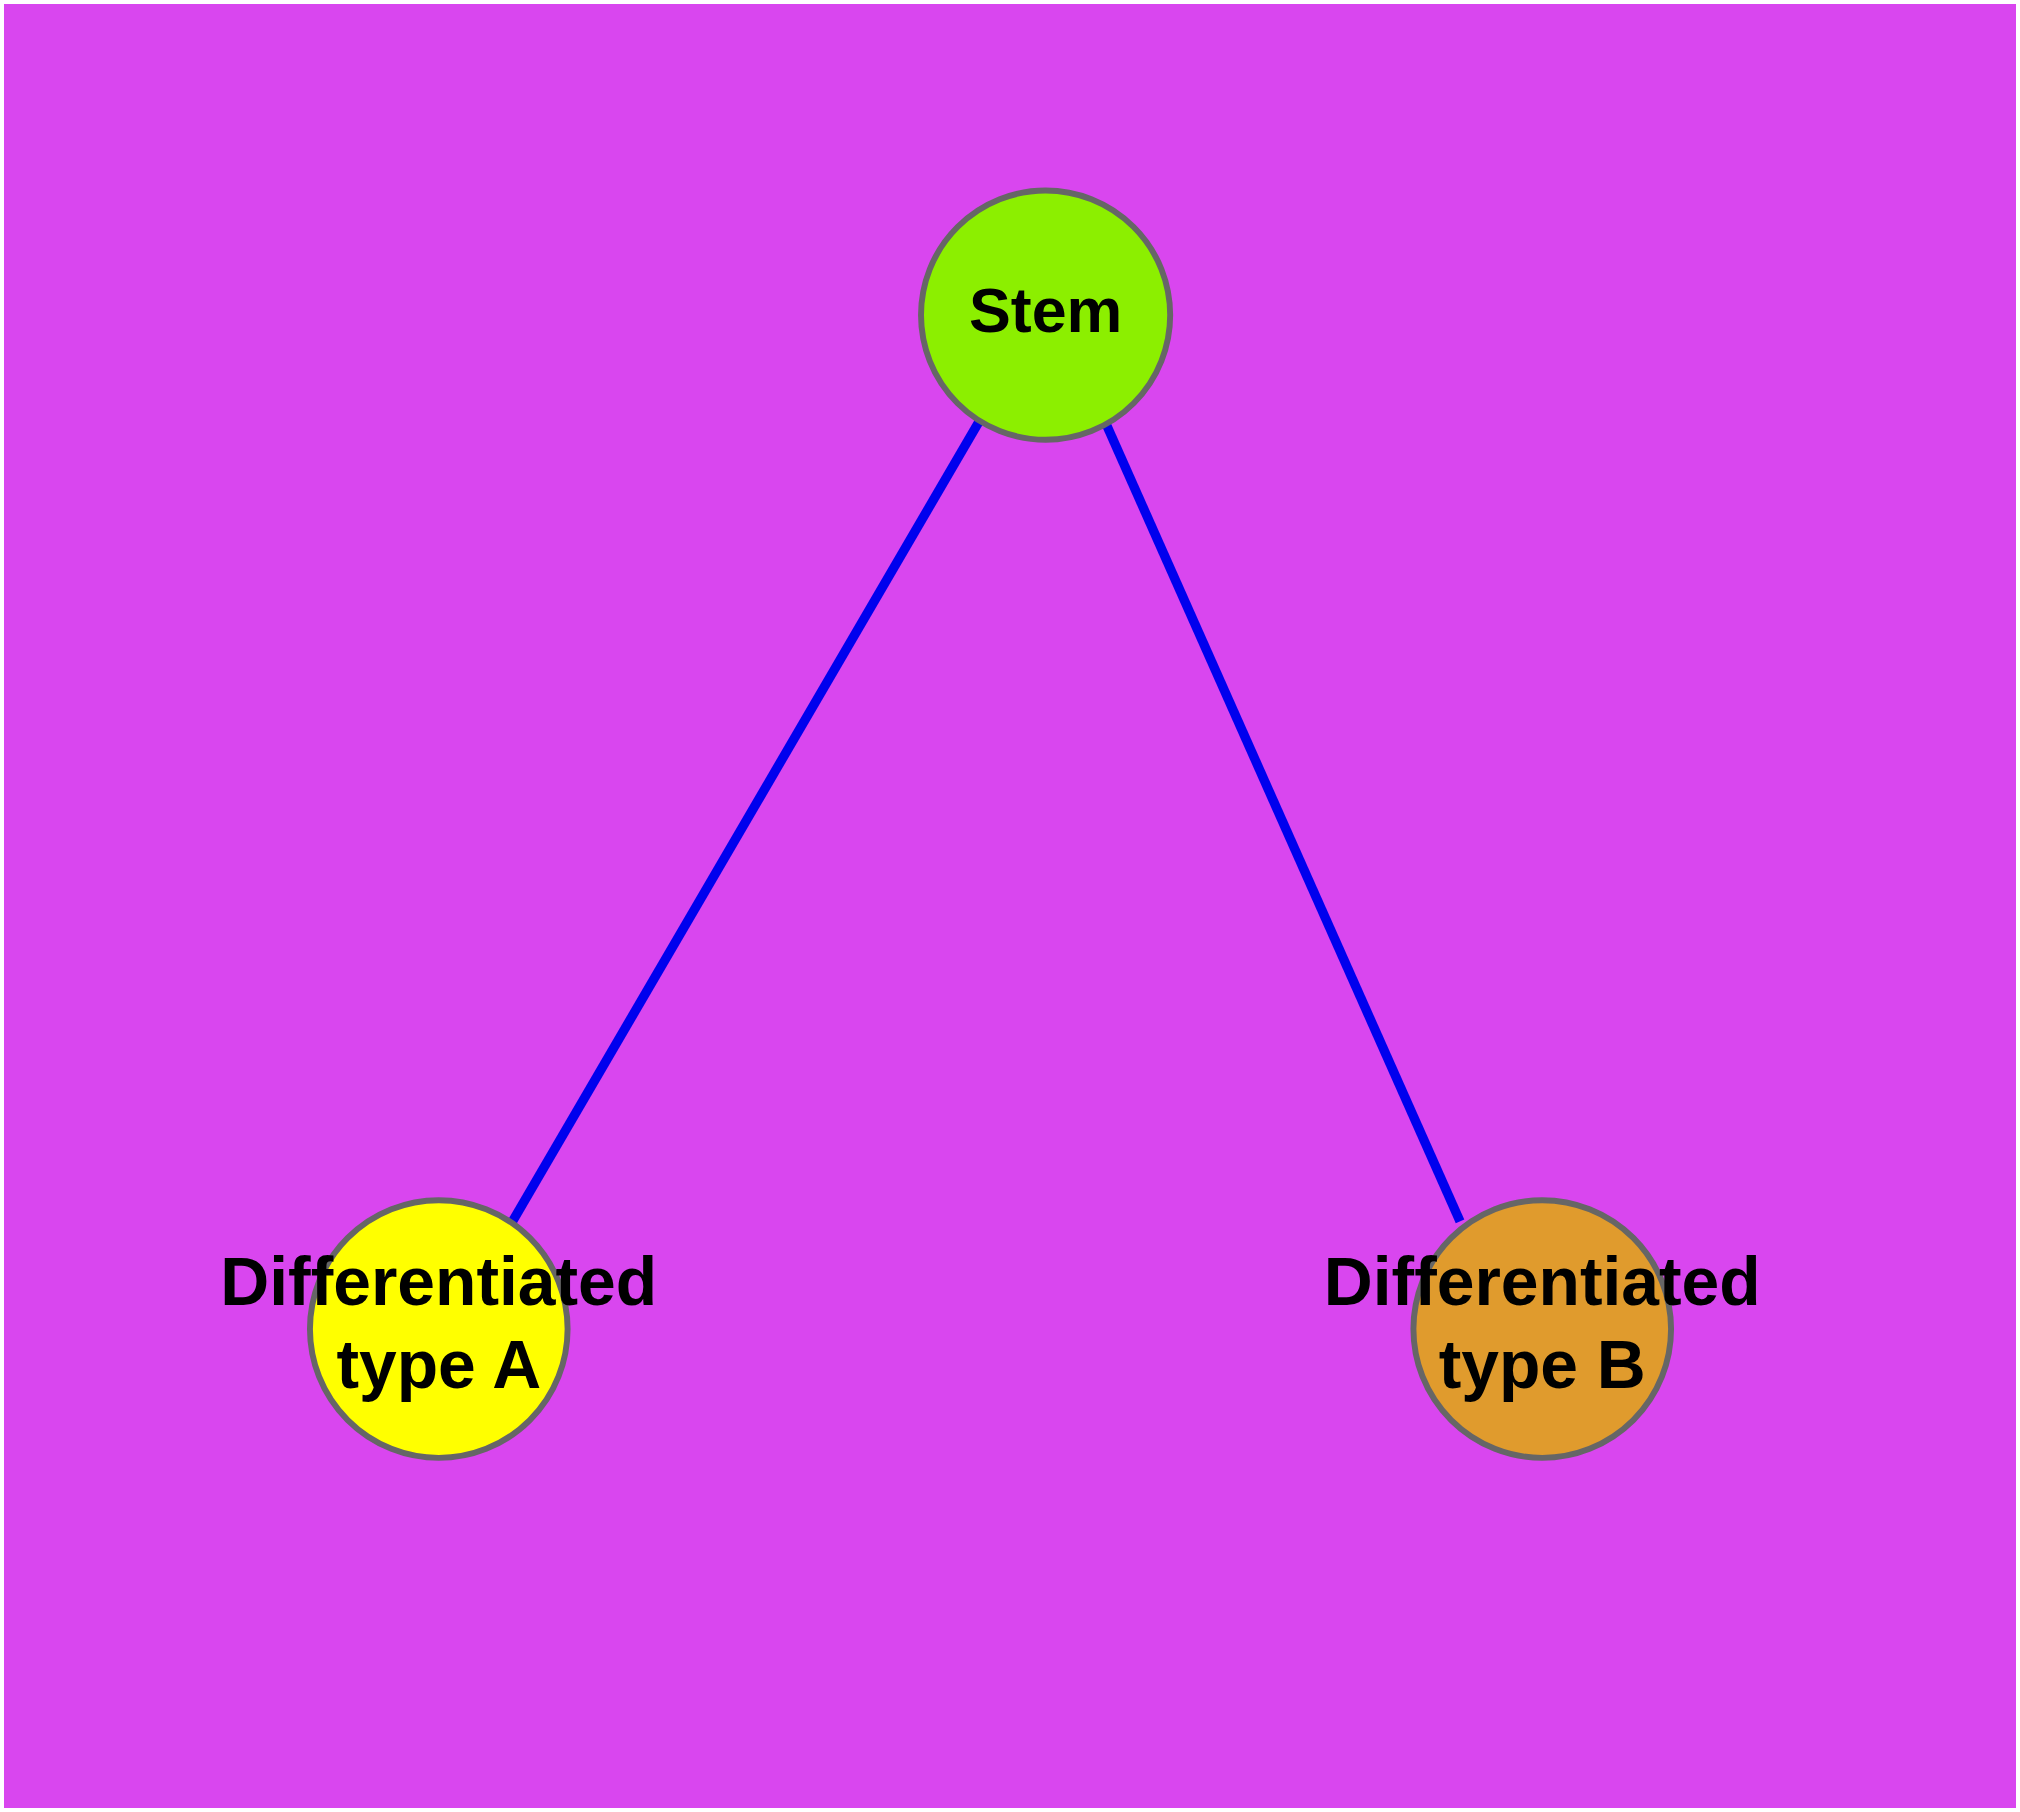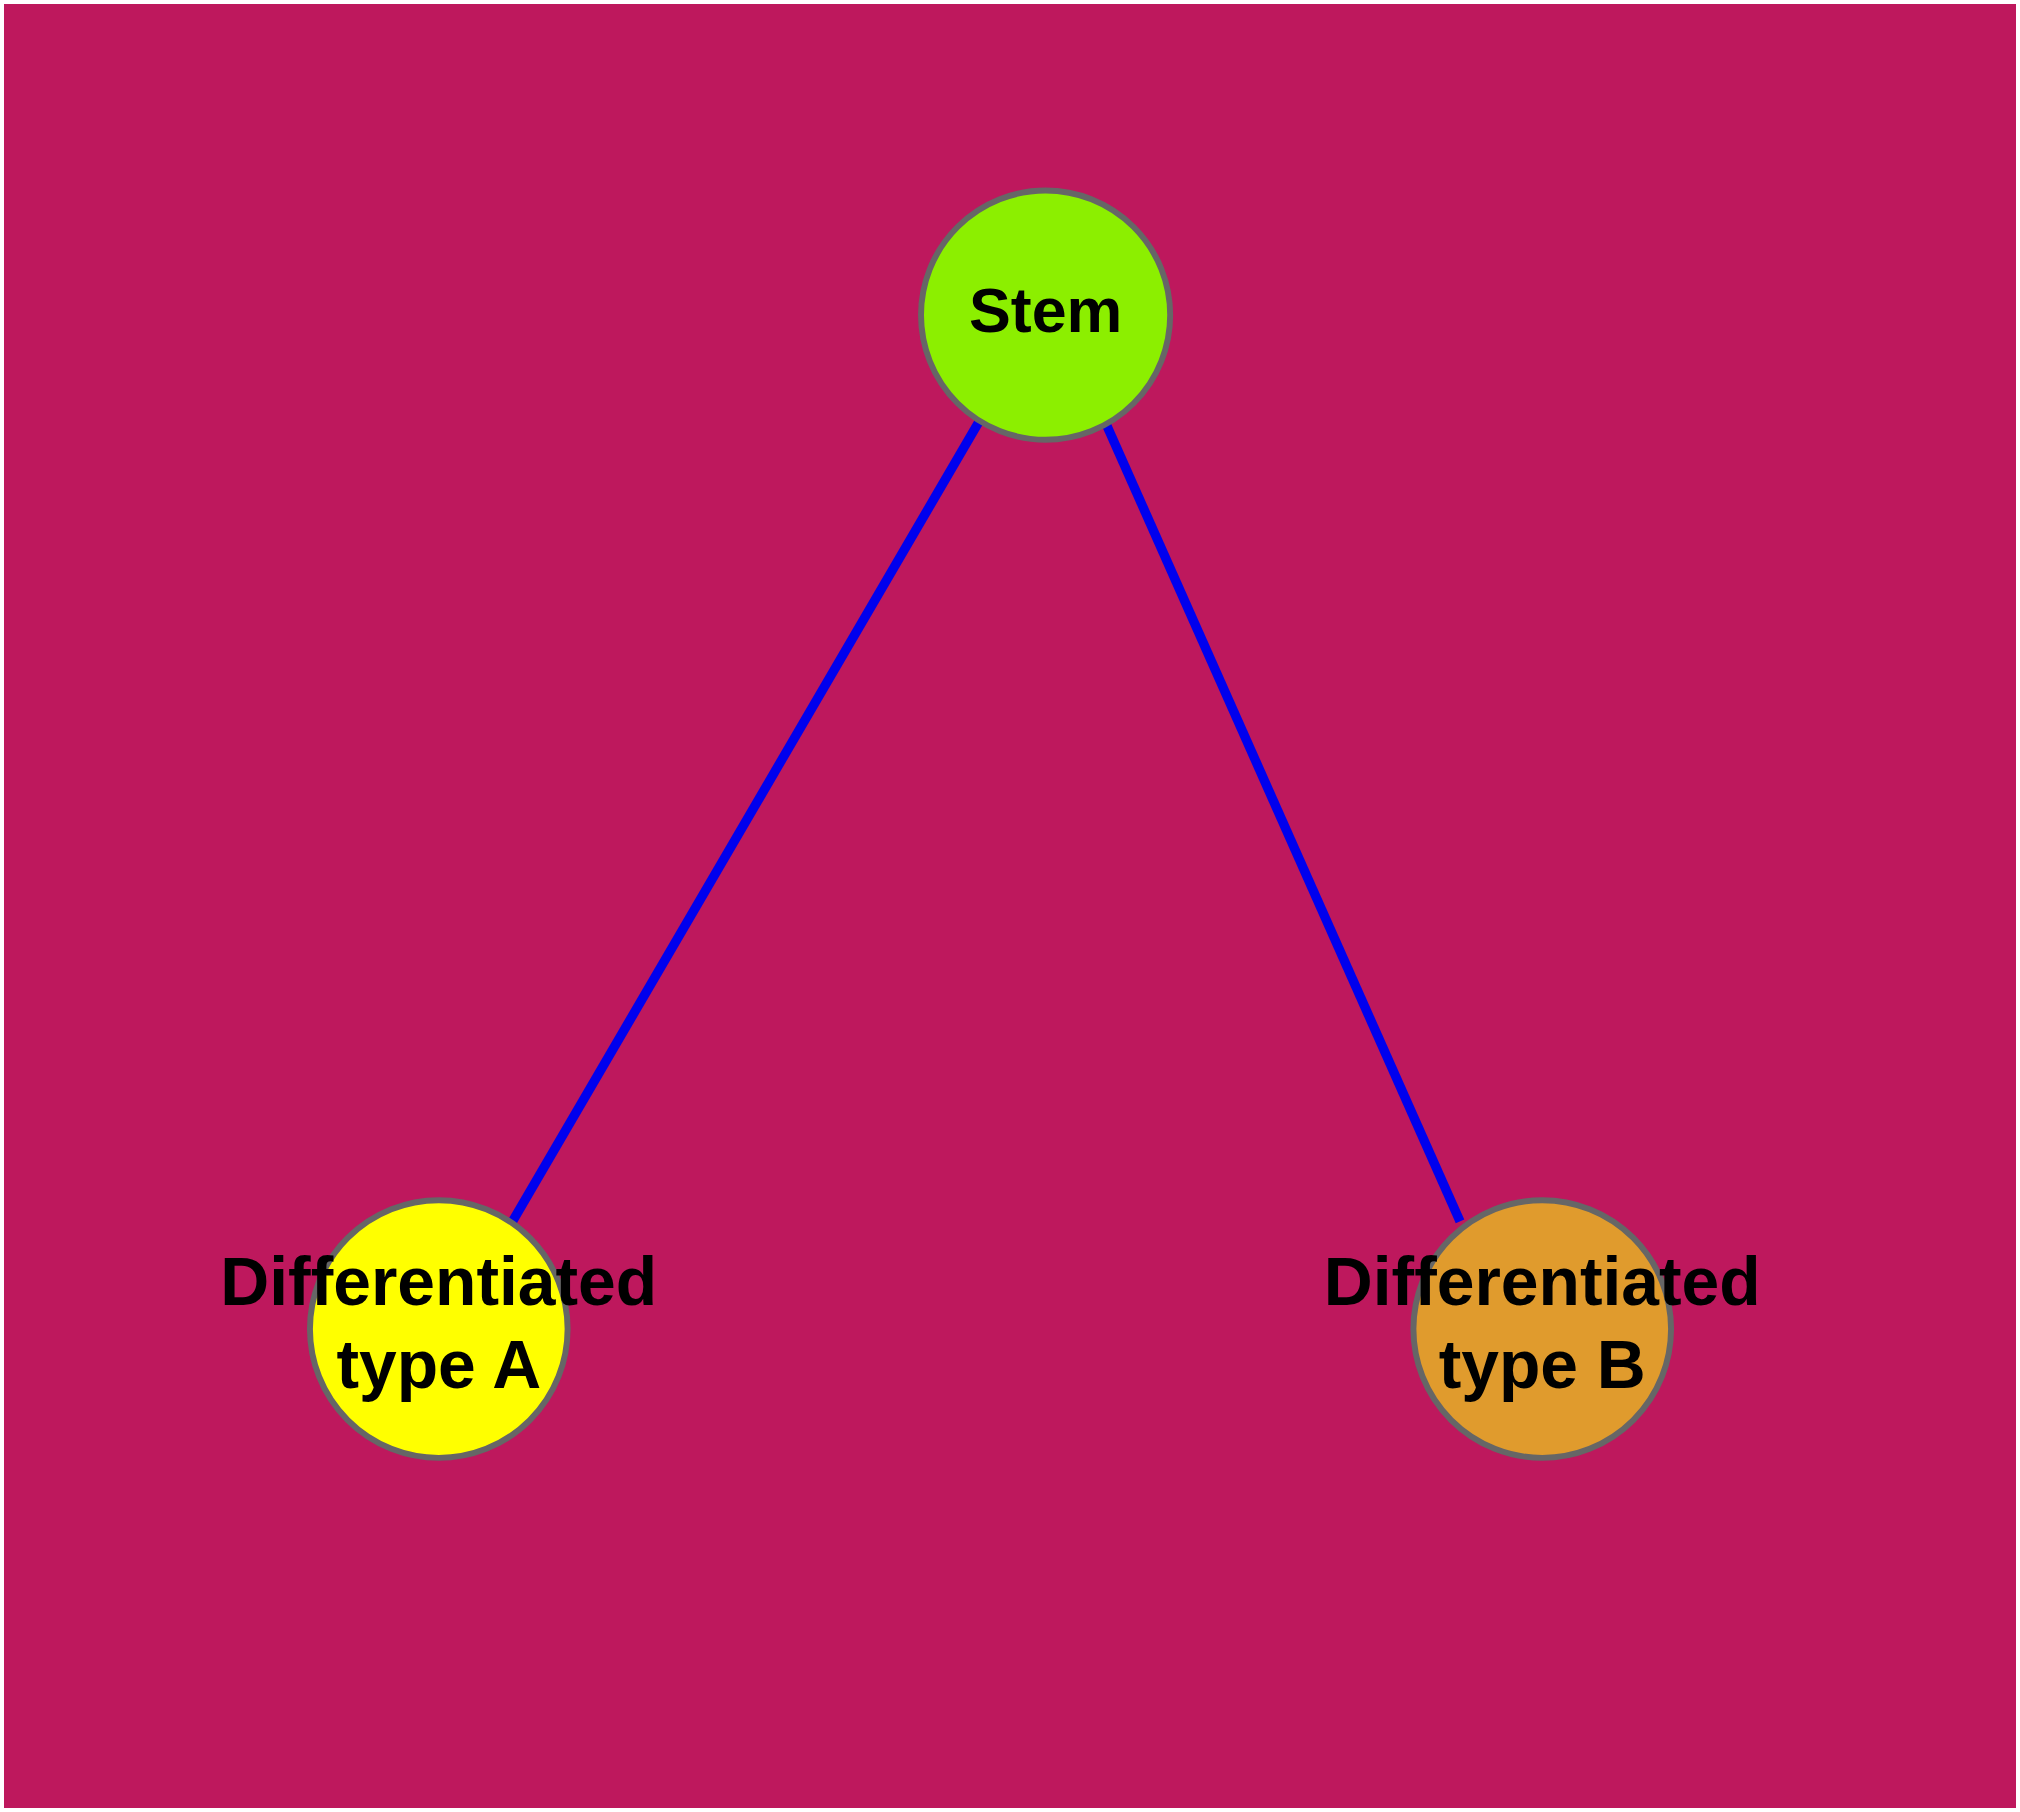--- a/index.html
+++ b/index.html
@@ -54,21 +54,21 @@
     font-size: 74px;
   }
   .label-leaf {
     font-size: 80px;
   }
 </style>
 </head>
 <body>
 
 <div id="canvas">
-  <div id="graph-panel" style="background: #be185d;">
+  <div id="graph-panel" style="background: #d946ef;">
     <svg id="graph-svg" viewBox="0 0 2374 2128" preserveAspectRatio="none">
 
       <g>
         <line class="edge-line" id="edge-0" x1="1152" y1="490" x2="600" y2="1436" stroke="#0000ee" stroke-width="11"></line>
         <line class="edge-line" id="edge-1" x1="1298" y1="490" x2="1718" y2="1436" stroke="#0000ee" stroke-width="11"></line>
       </g>
 
       <g>
 
         <g>

